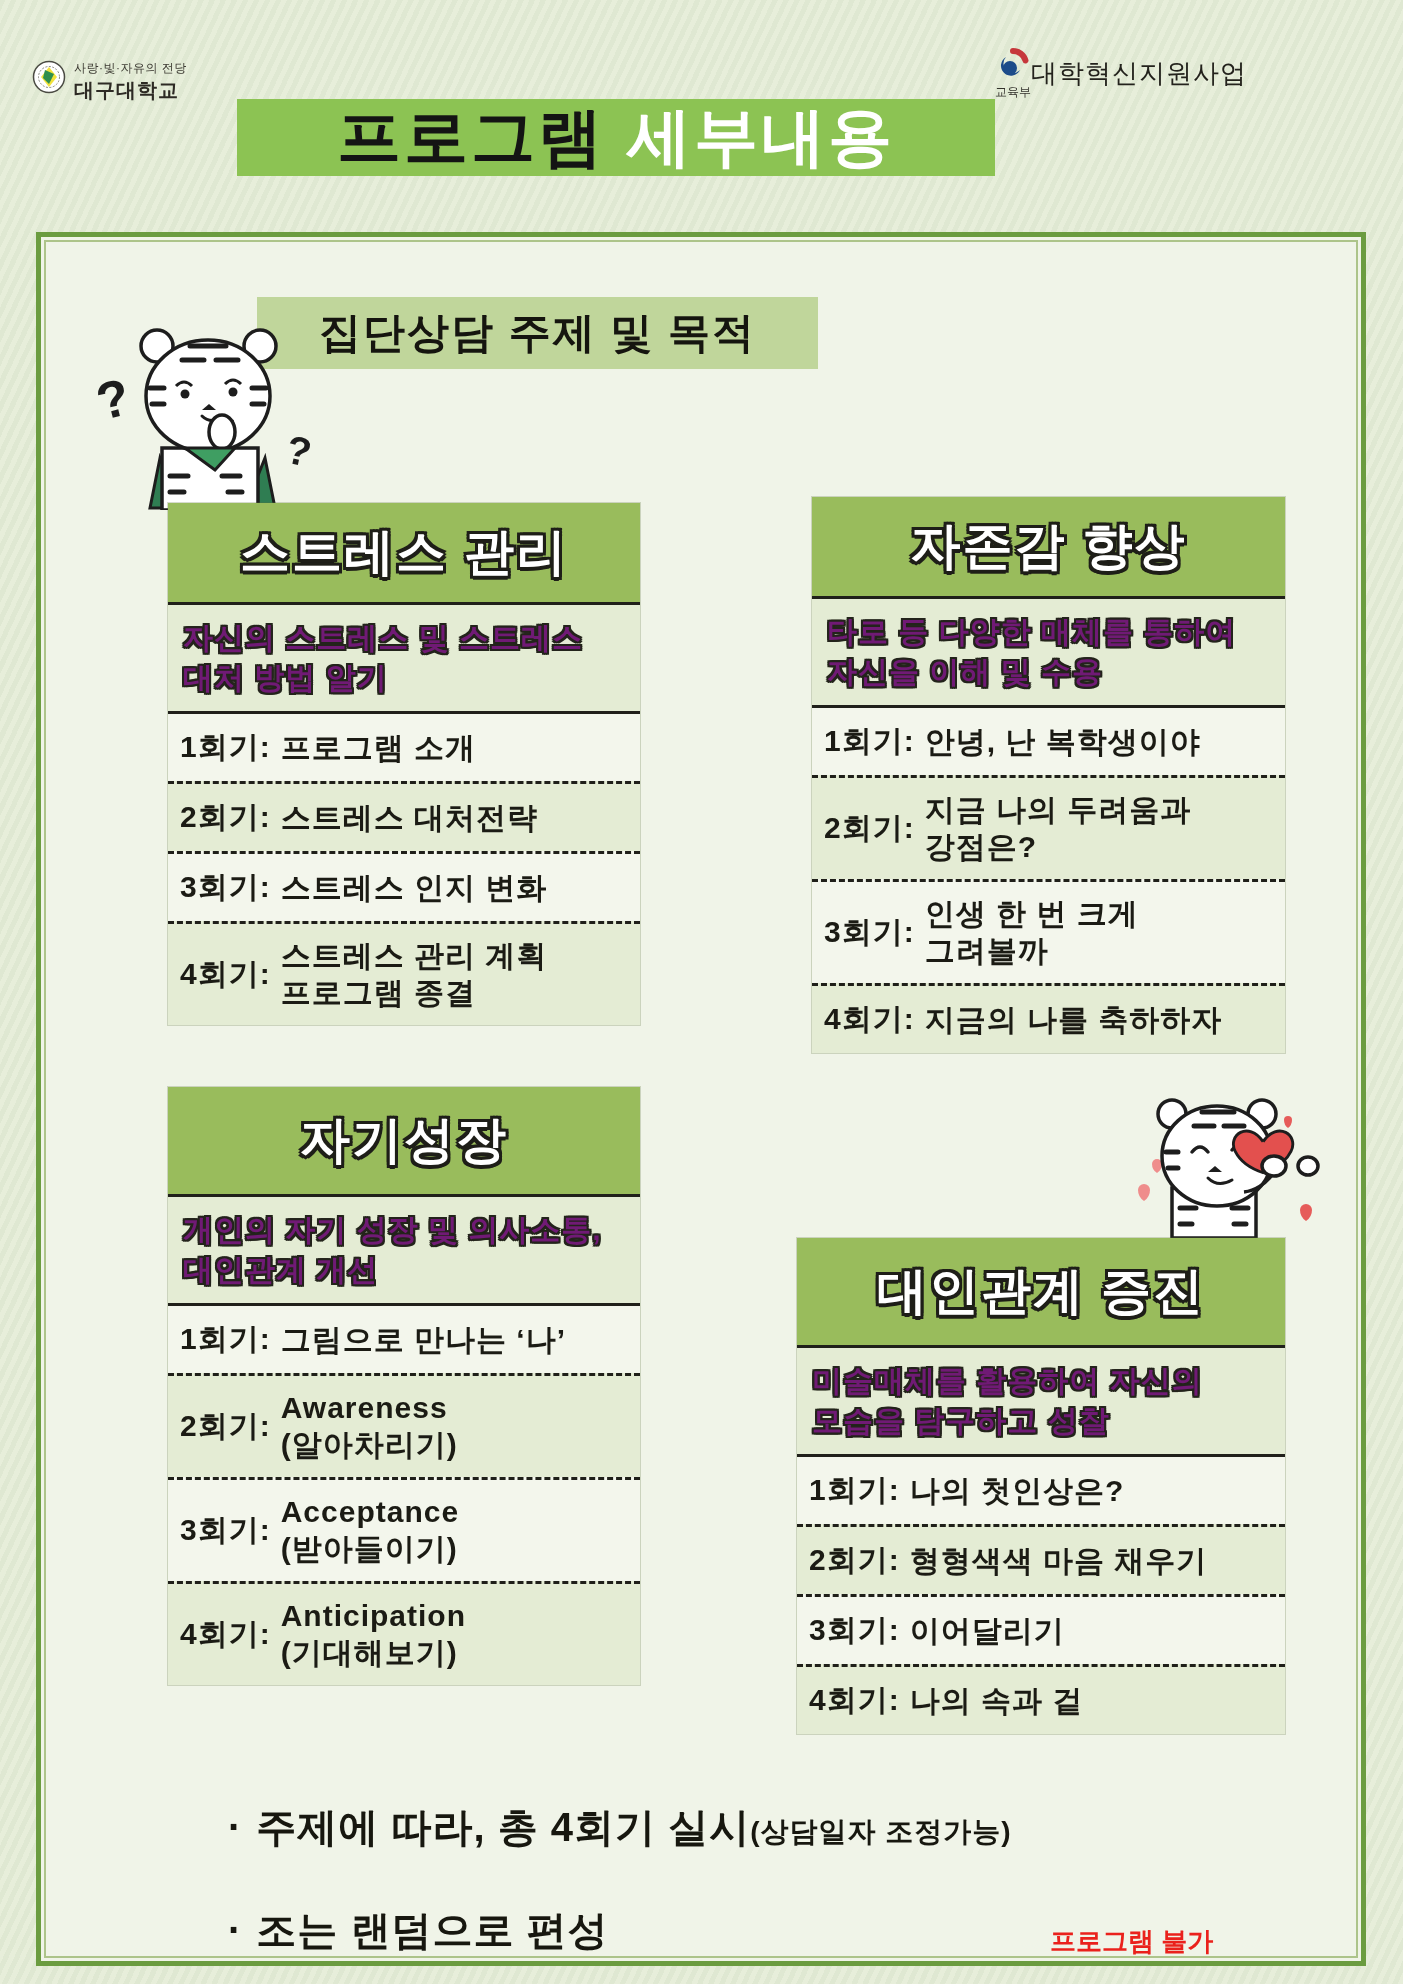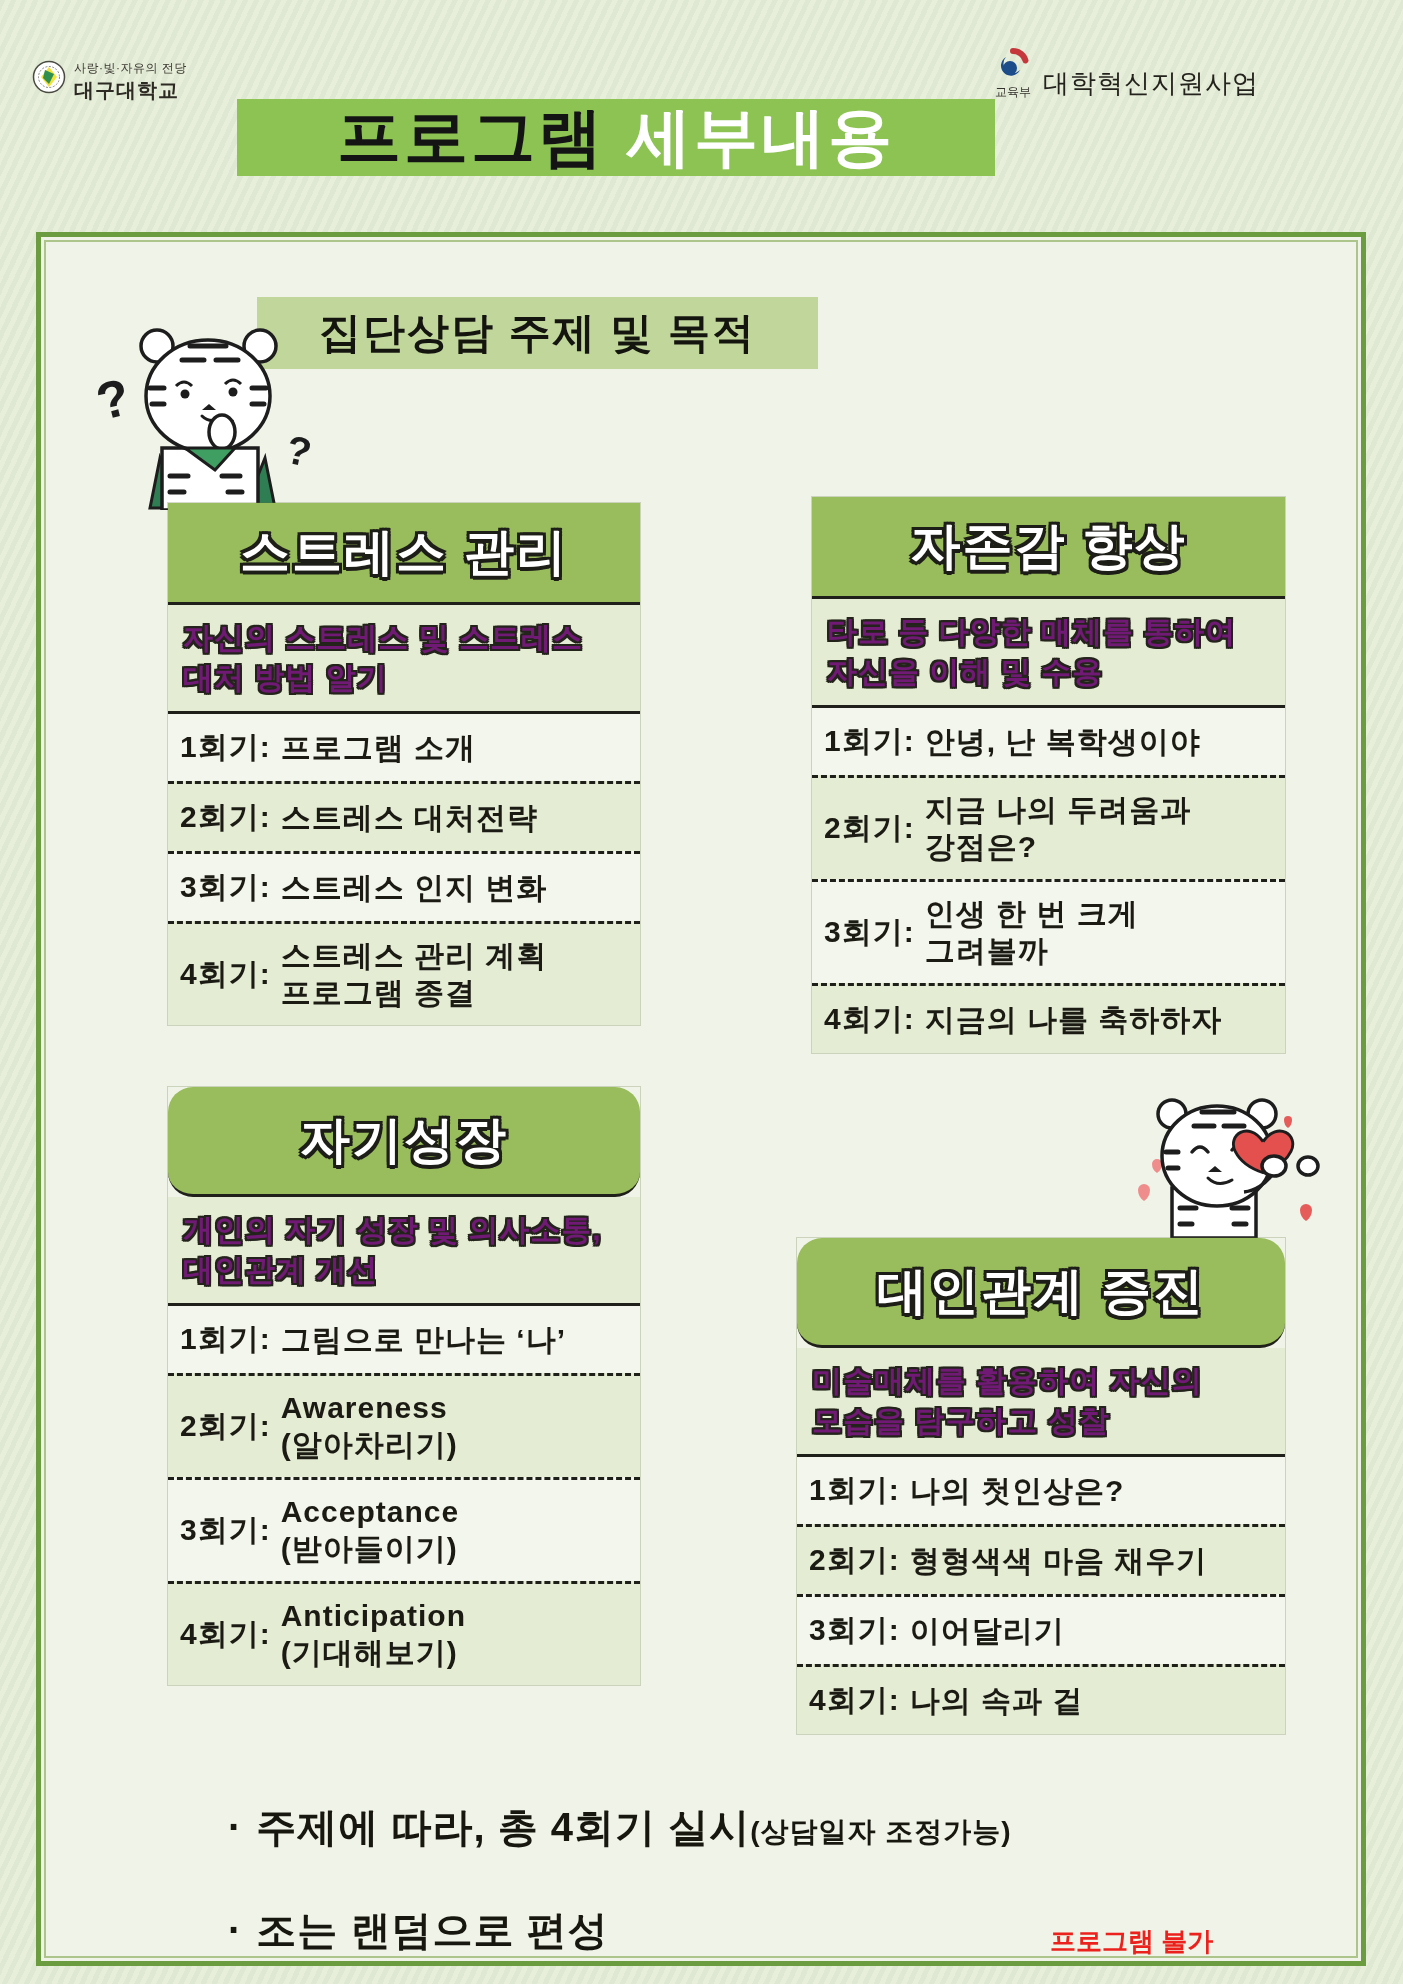--- a/index.html
+++ b/index.html
@@ -6,21 +6,21 @@
   body { font-family: "Liberation Sans", "DejaVu Sans", sans-serif; }
   .page {
     position: relative; width: 1403px; height: 1984px; overflow: hidden;
     background: repeating-linear-gradient(115deg, #dfe8d2 0 5px, #e7eeda 5px 10px);
   }
   
   .uni { position:absolute; left:32px; top:60px; display:flex; align-items:flex-start; gap:8px; }
   .uni-txt { display:flex; flex-direction:column; }
   .uni-tagline { font-size:12px; color:#3c3a32; letter-spacing:.5px; }
   .uni-name { font-size:20px; font-weight:bold; color:#2d2a24; letter-spacing:1px; }
-  .moe { position:absolute; left:995px; top:48px; display:flex; align-items:flex-end; gap:12px; }
+  .moe { position:absolute; left:995px; top:48px; display:flex; align-items:flex-start; }
   .moe-mark { display:flex; flex-direction:column; align-items:center; }
   .moe-org { font-size:12px; color:#33322c; margin-top:2px; }
   .moe-prog { font-size:26px; color:#23221c; margin-top:8px; letter-spacing:1px; }
   
   .title-banner {
     position:absolute; left:237px; top:99px; width:758px; height:77px;
     background:#8cc353; display:flex; align-items:center; justify-content:center; gap:22px;
   }
   .title-black { font-size:64px; font-weight:bold; color:#141414; letter-spacing:3px; }
   .title-white { font-size:64px; font-weight:bold; color:#ffffff; letter-spacing:3px; }
@@ -45,21 +45,21 @@
   
   .card { position:absolute; z-index:2; box-shadow:0 0 0 1px rgba(90,110,60,.25); }
   .card-1 { left:168px; top:503px;  width:472px; }
   .card-2 { left:812px; top:497px;  width:473px; }
   .card-3 { left:168px; top:1087px; width:472px; }
   .card-4 { left:797px; top:1238px; width:488px; }
   .card-header {
     background:#99bc5c; border-bottom:3px solid #20201a;
     display:flex; align-items:center; justify-content:center; padding:16px 4px;
   }
-  .card-3 .card-header, .card-4 .card-header { padding:20px 4px;border-radius:25px; }
+  .card-3 .card-header, .card-4 .card-header { padding:20px 4px; }
   .card-title {
     font-size:50px; font-weight:bold; color:#ffffff; letter-spacing:2px; white-space:nowrap;
     text-shadow:-3px -3px 0 #1e1e18, 3px -3px 0 #1e1e18, -3px 3px 0 #1e1e18, 3px 3px 0 #1e1e18,
                 -3px 0 0 #1e1e18, 3px 0 0 #1e1e18, 0 -3px 0 #1e1e18, 0 4px 0 #1e1e18;
   }
   .card-sub {
     background:#e4ecd4; border-bottom:3px solid #20201a;
     padding:13px 15px; font-size:30px; font-weight:bold; line-height:1.33;
     color:#701a75; white-space:pre-line; letter-spacing:1px;
     text-shadow:-2px -2px 0 #23231b, 2px -2px 0 #23231b, -2px 2px 0 #23231b, 2px 2px 0 #23231b,

